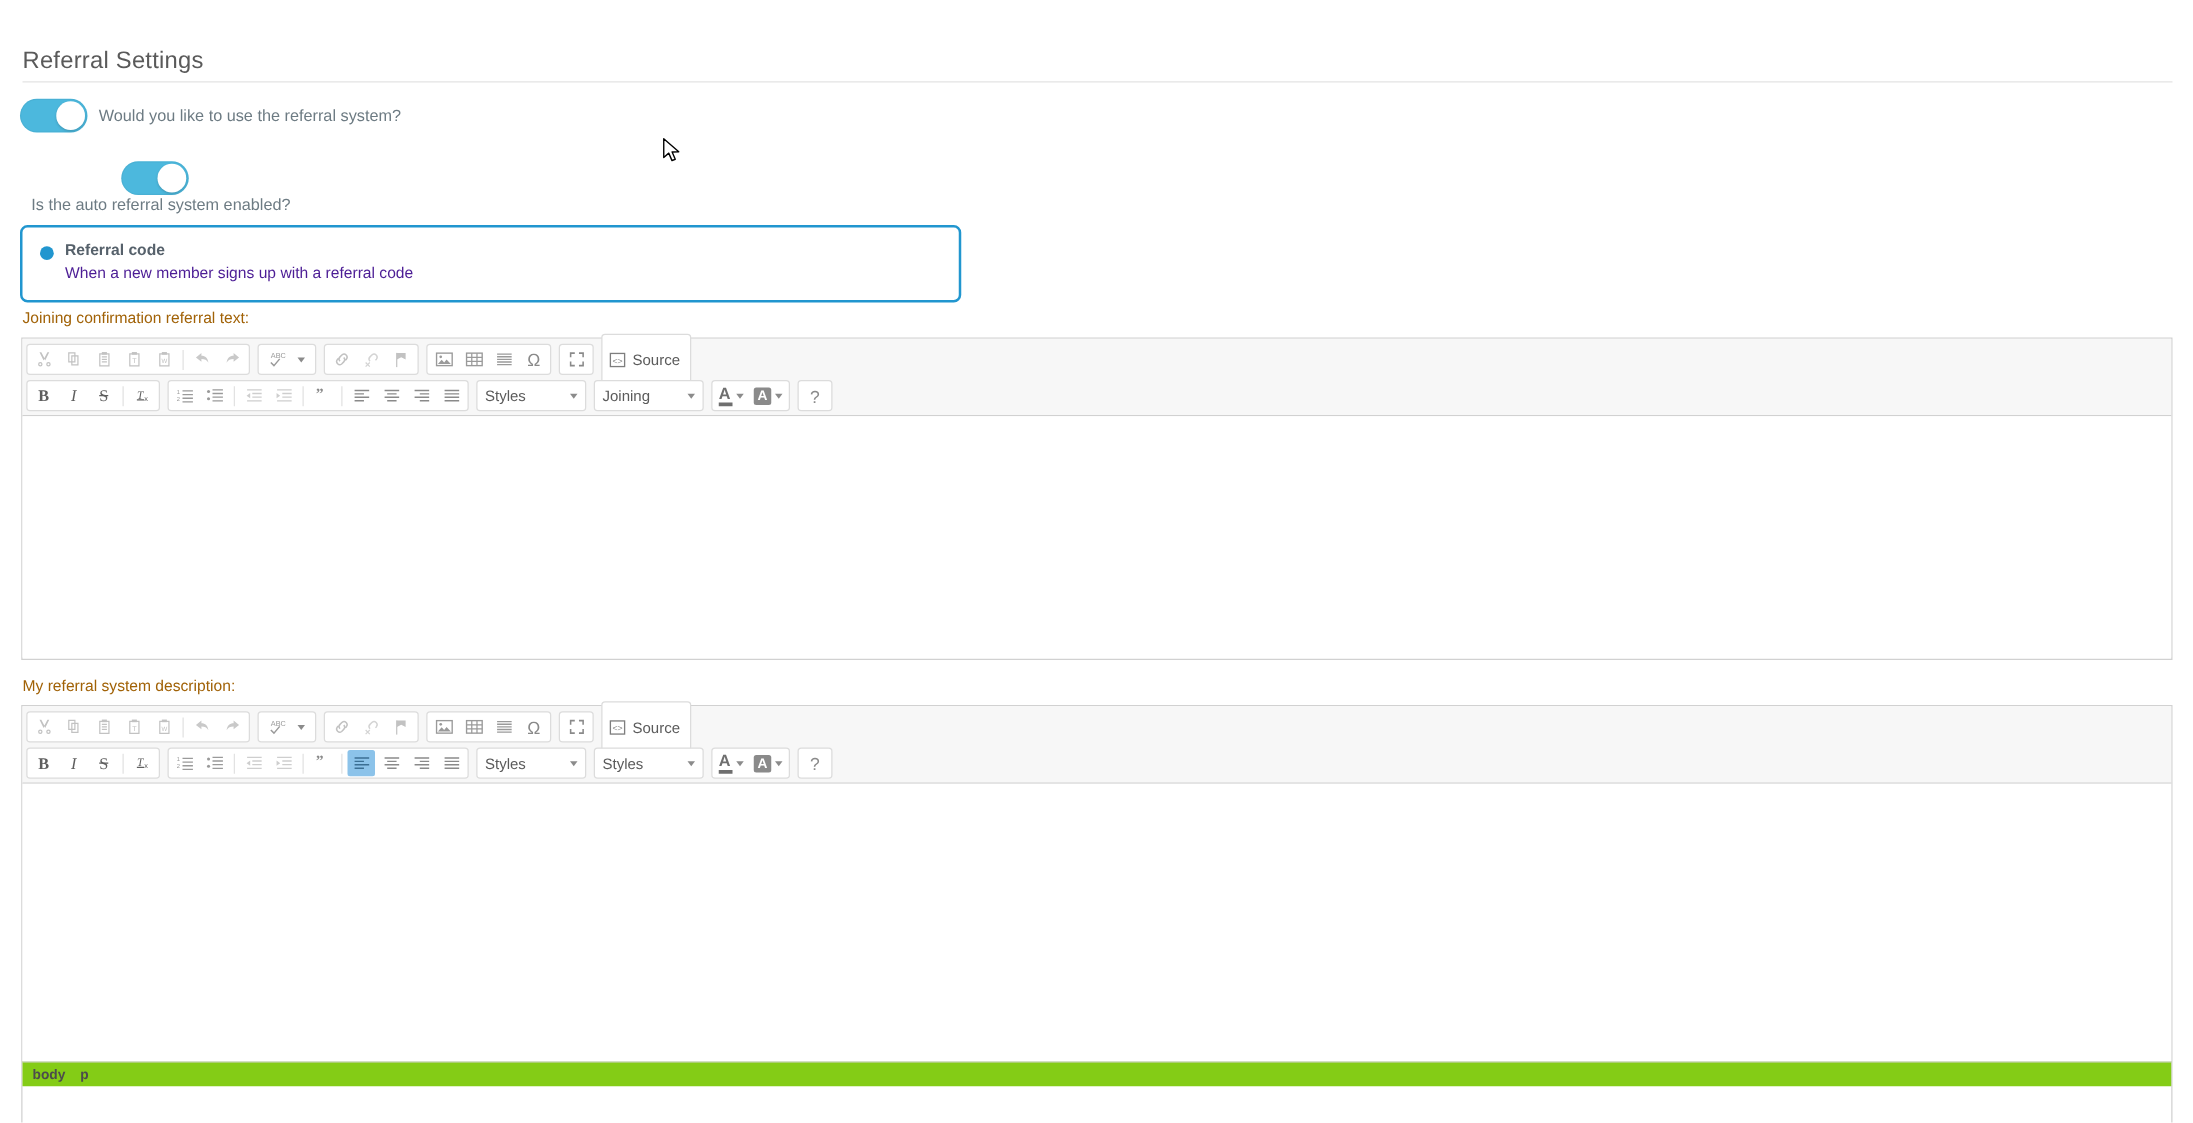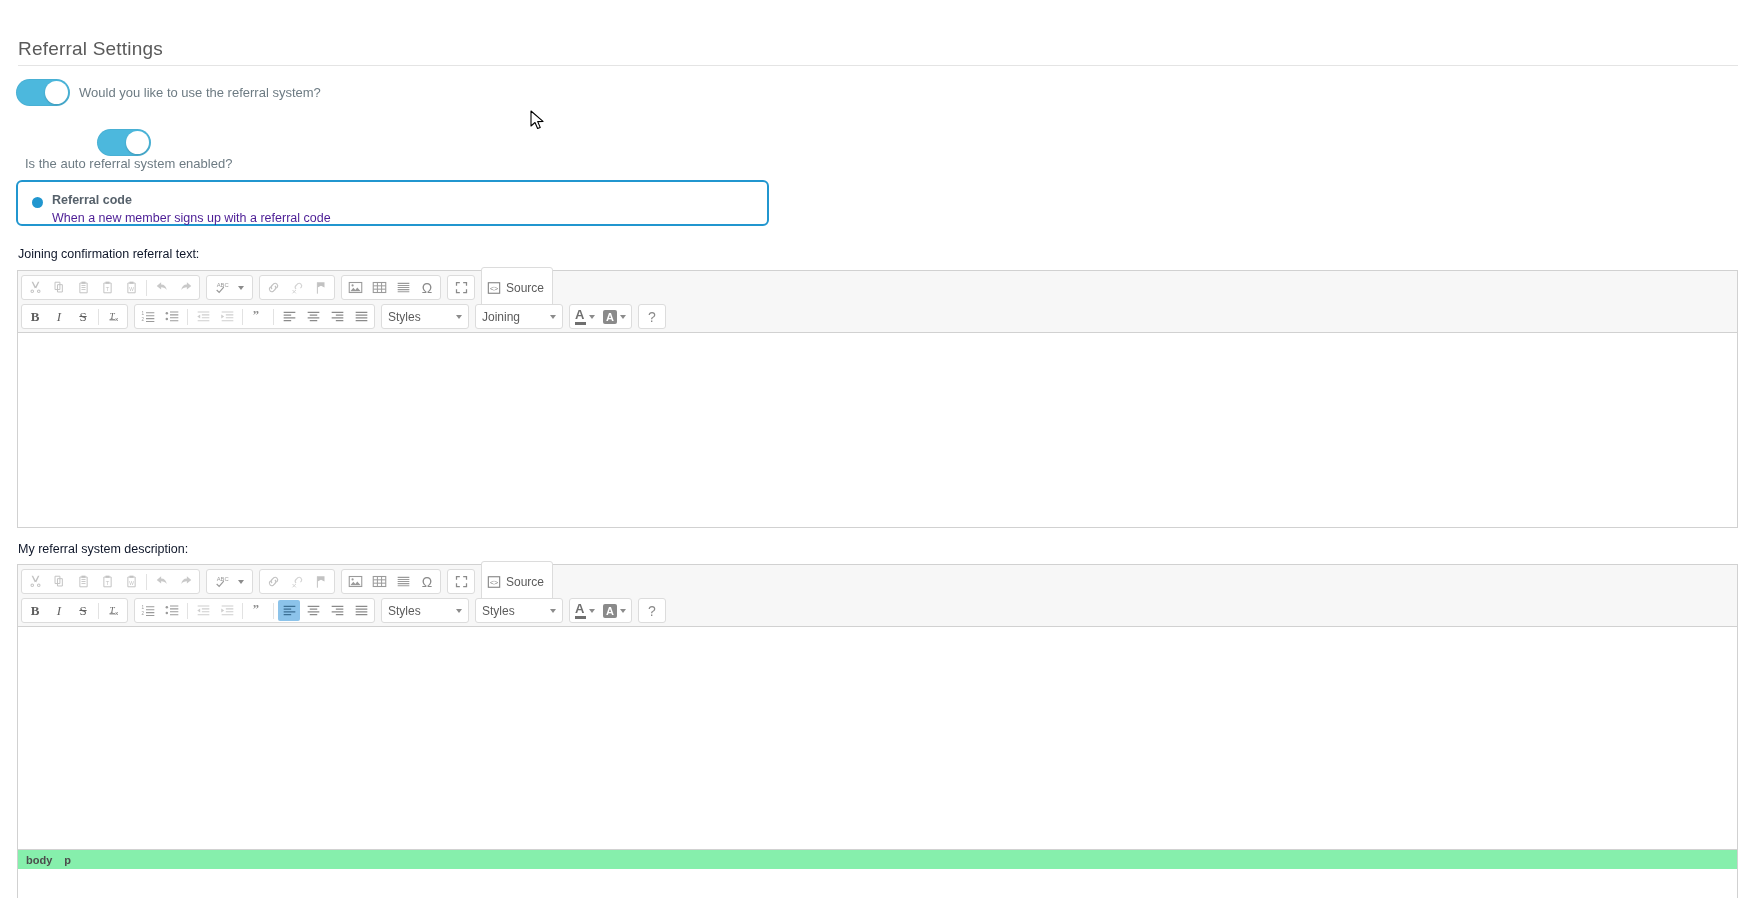--- a/index.html
+++ b/index.html
@@ -40,39 +40,39 @@
     margin-left: 9px; font-size: 13px; color: #6d7b83;
   }
 
   
   .option-card {
     position: absolute; border-radius: 6px; display: flex;
     align-items: flex-start; padding: 11px 14px;
   }
   .option-card.selected {
     border: 2px solid #2196cf;
-    left: 16px; top: 148px; width: 753px; height: 46px;
+    left: 16px; top: 148px; width: 753px; height: 62px;
   }
   .option-card.plain {
     border: 2px solid transparent;
     left: 798px; top: 148px; width: 520px; height: 50px;
   }
   .radio-dot {
     width: 11px; height: 11px; border-radius: 50%;
     margin-top: 4px; margin-right: 9px; flex: none;
   }
   .radio-dot.on { background: #2196cf; }
   .radio-dot.off { background: #ffffff; border: 1px solid #c3c9cc; width: 11px; height: 11px; }
   .opt-texts { line-height: 1.25; }
   .opt-title { font-size: 12.5px; font-weight: bold; color: #56616b; }
   .opt-desc { font-size: 12.5px; color: #4c1d95; margin-top: 2px; }
 
   
   .field-label {
-    position: absolute; font-size: 12.5px; color: #0f172a; text-align: center;
+    position: absolute; font-size: 12.5px; color: #a16207; text-align: center;
   }
 
   
   .ck { position: absolute; border: 1px solid #d1d1d1; background: #fff; }
   .ck-toolbar {
     background: #f7f7f7; border-bottom: 1px solid #d1d1d1;
     padding: 3px 3px 2px 3px;
   }
   .ck-row { display: flex; align-items: center; flex-wrap: nowrap; height: 27px; }
   .ck-group {
@@ -106,21 +106,21 @@
     border-radius: 3px; margin-right: 6px; padding: 0 6px;
     font-size: 12px; color: #5b5b5b; cursor: pointer;
   }
   .ck-combo .caret {
     width: 0; height: 0; border-left: 3.5px solid transparent;
     border-right: 3.5px solid transparent; border-top: 4px solid #8b8b8b;
   }
 
   .ck-editable { background: #fff; position: relative; }
   .ck-status {
-    height: 20px; background: #86efac; border-top: 1px solid #d1d1d1;
+    height: 20px; background: #84cc16; border-top: 1px solid #d1d1d1;
     display: flex; align-items: center; padding-left: 8px;
     font-size: 11px; color: #4c4c4c; font-weight: bold; gap: 12px;
   }
   .ck-status .el { font-weight: bold; }
 
   
   .clr-btn {
     display: flex; align-items: center; height: 21px; padding: 0 3px;
     margin: 0 1px; cursor: pointer;
   }

